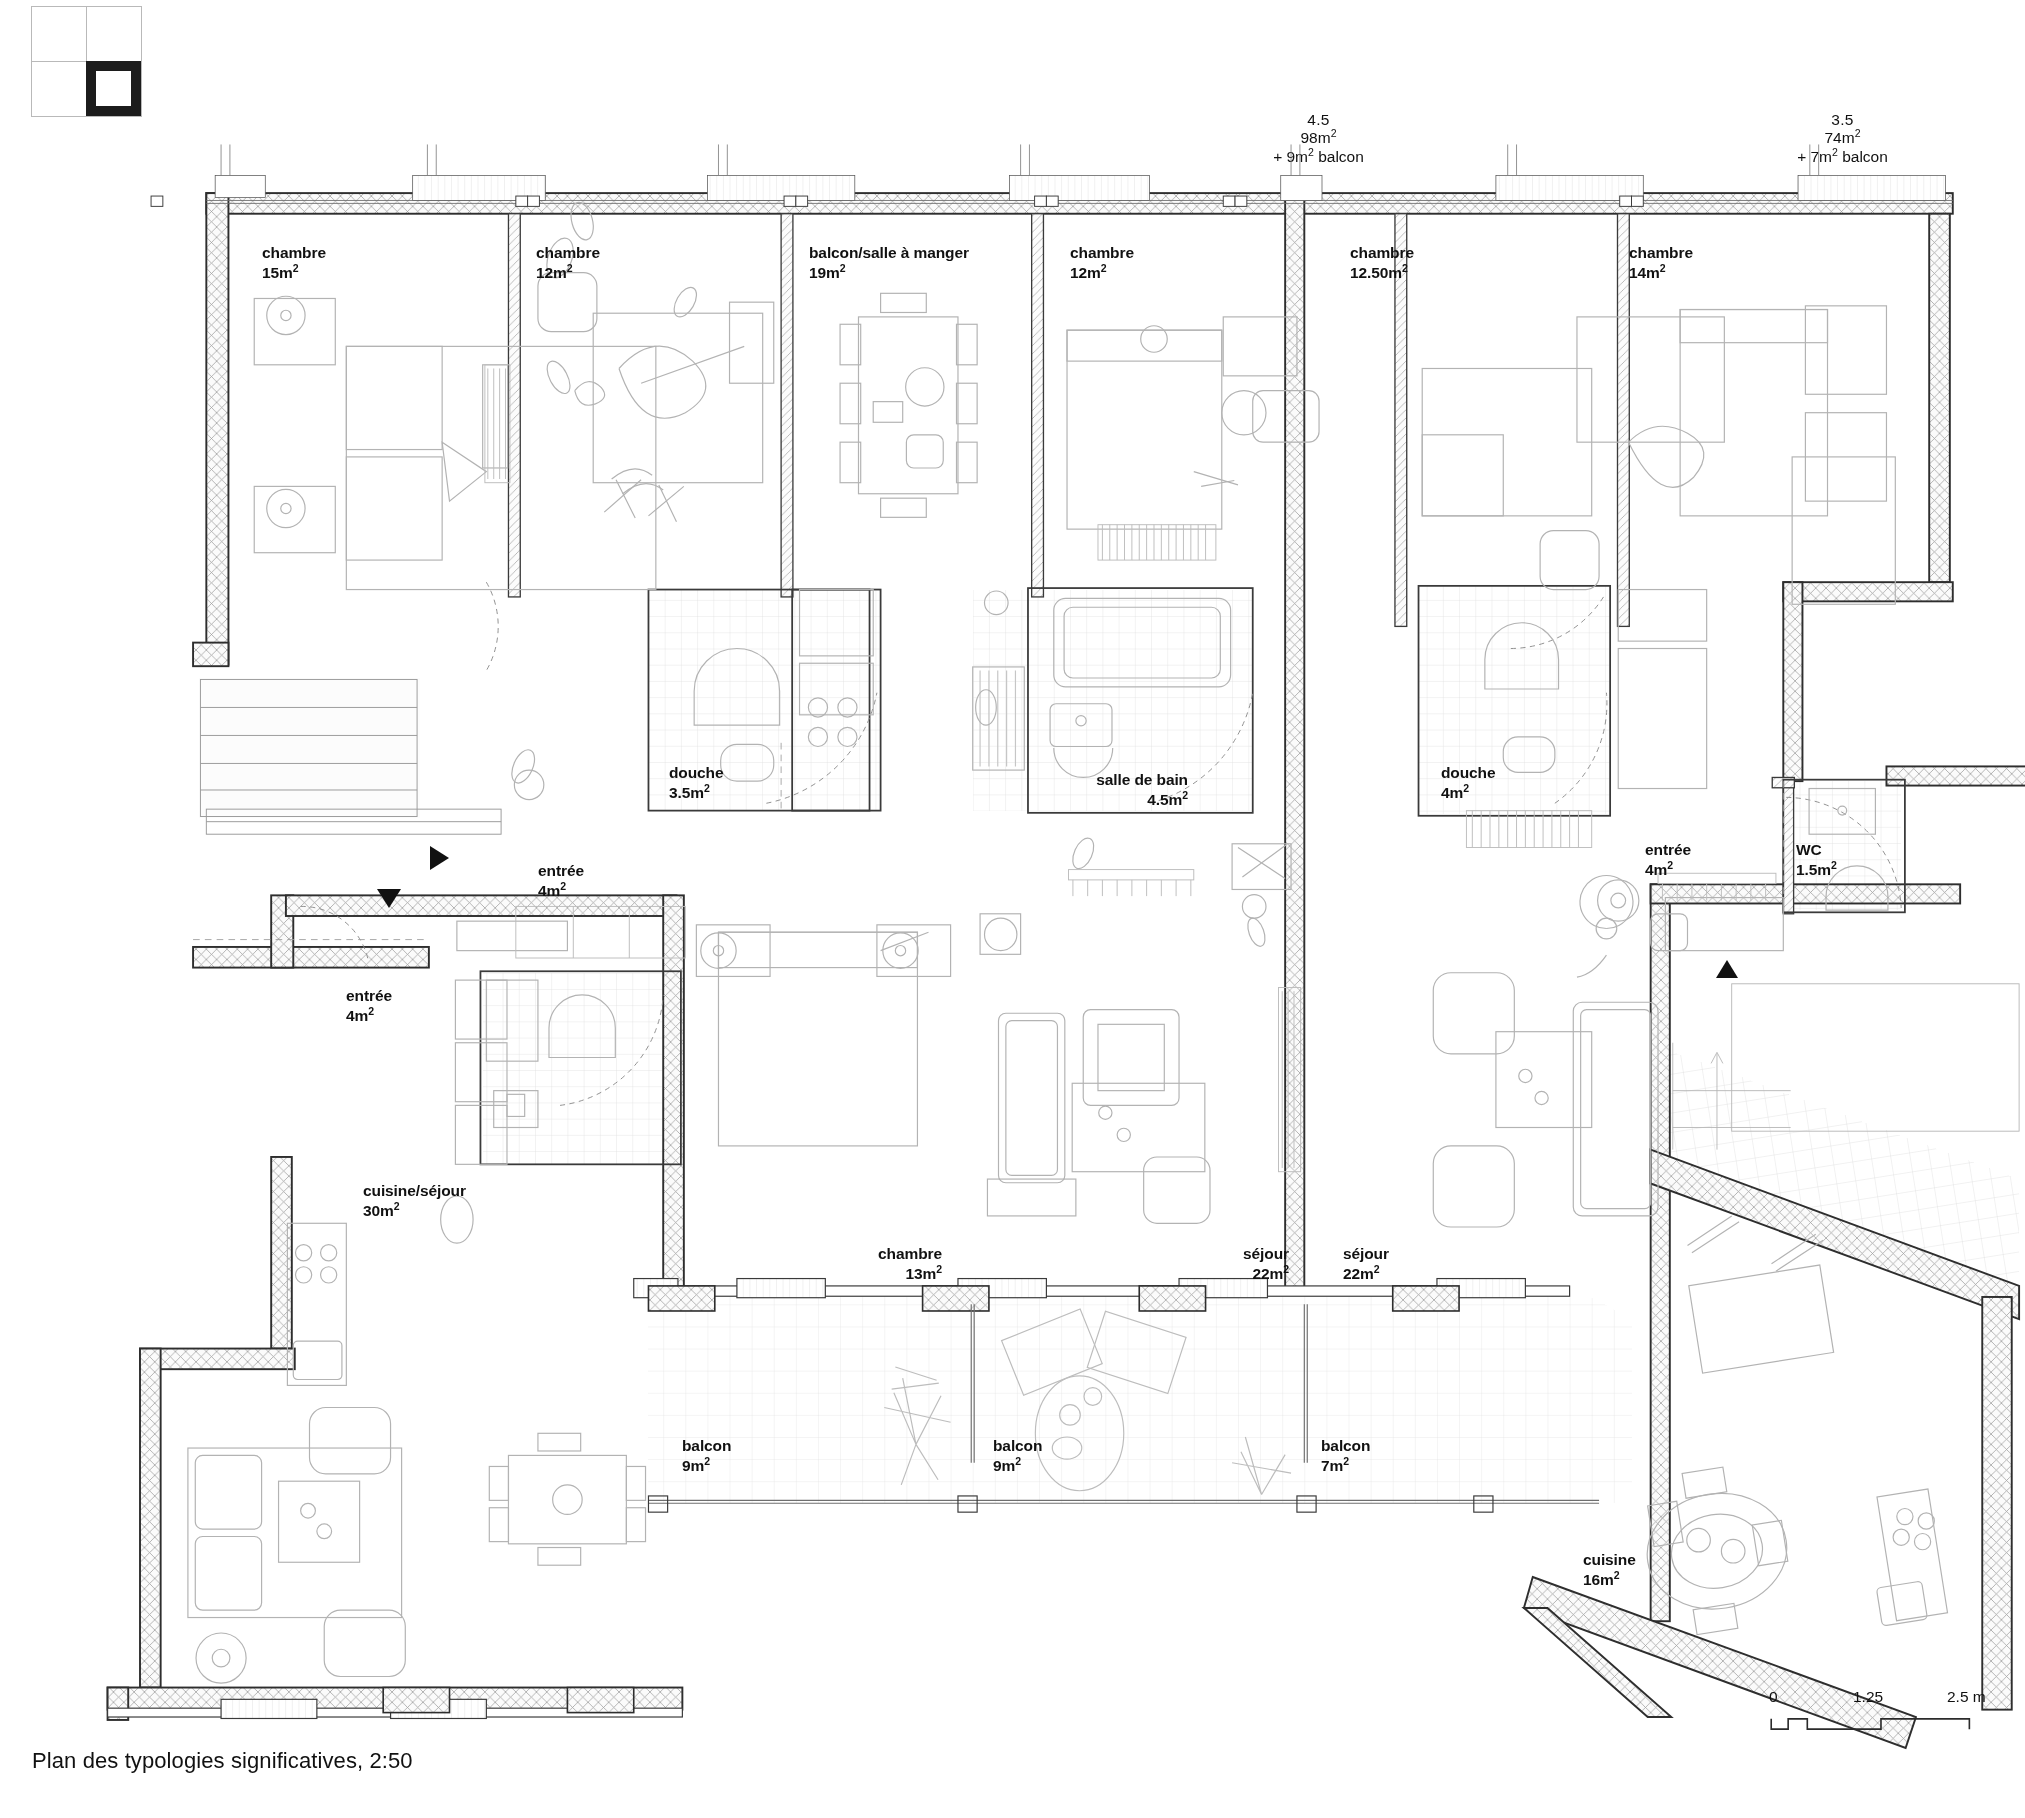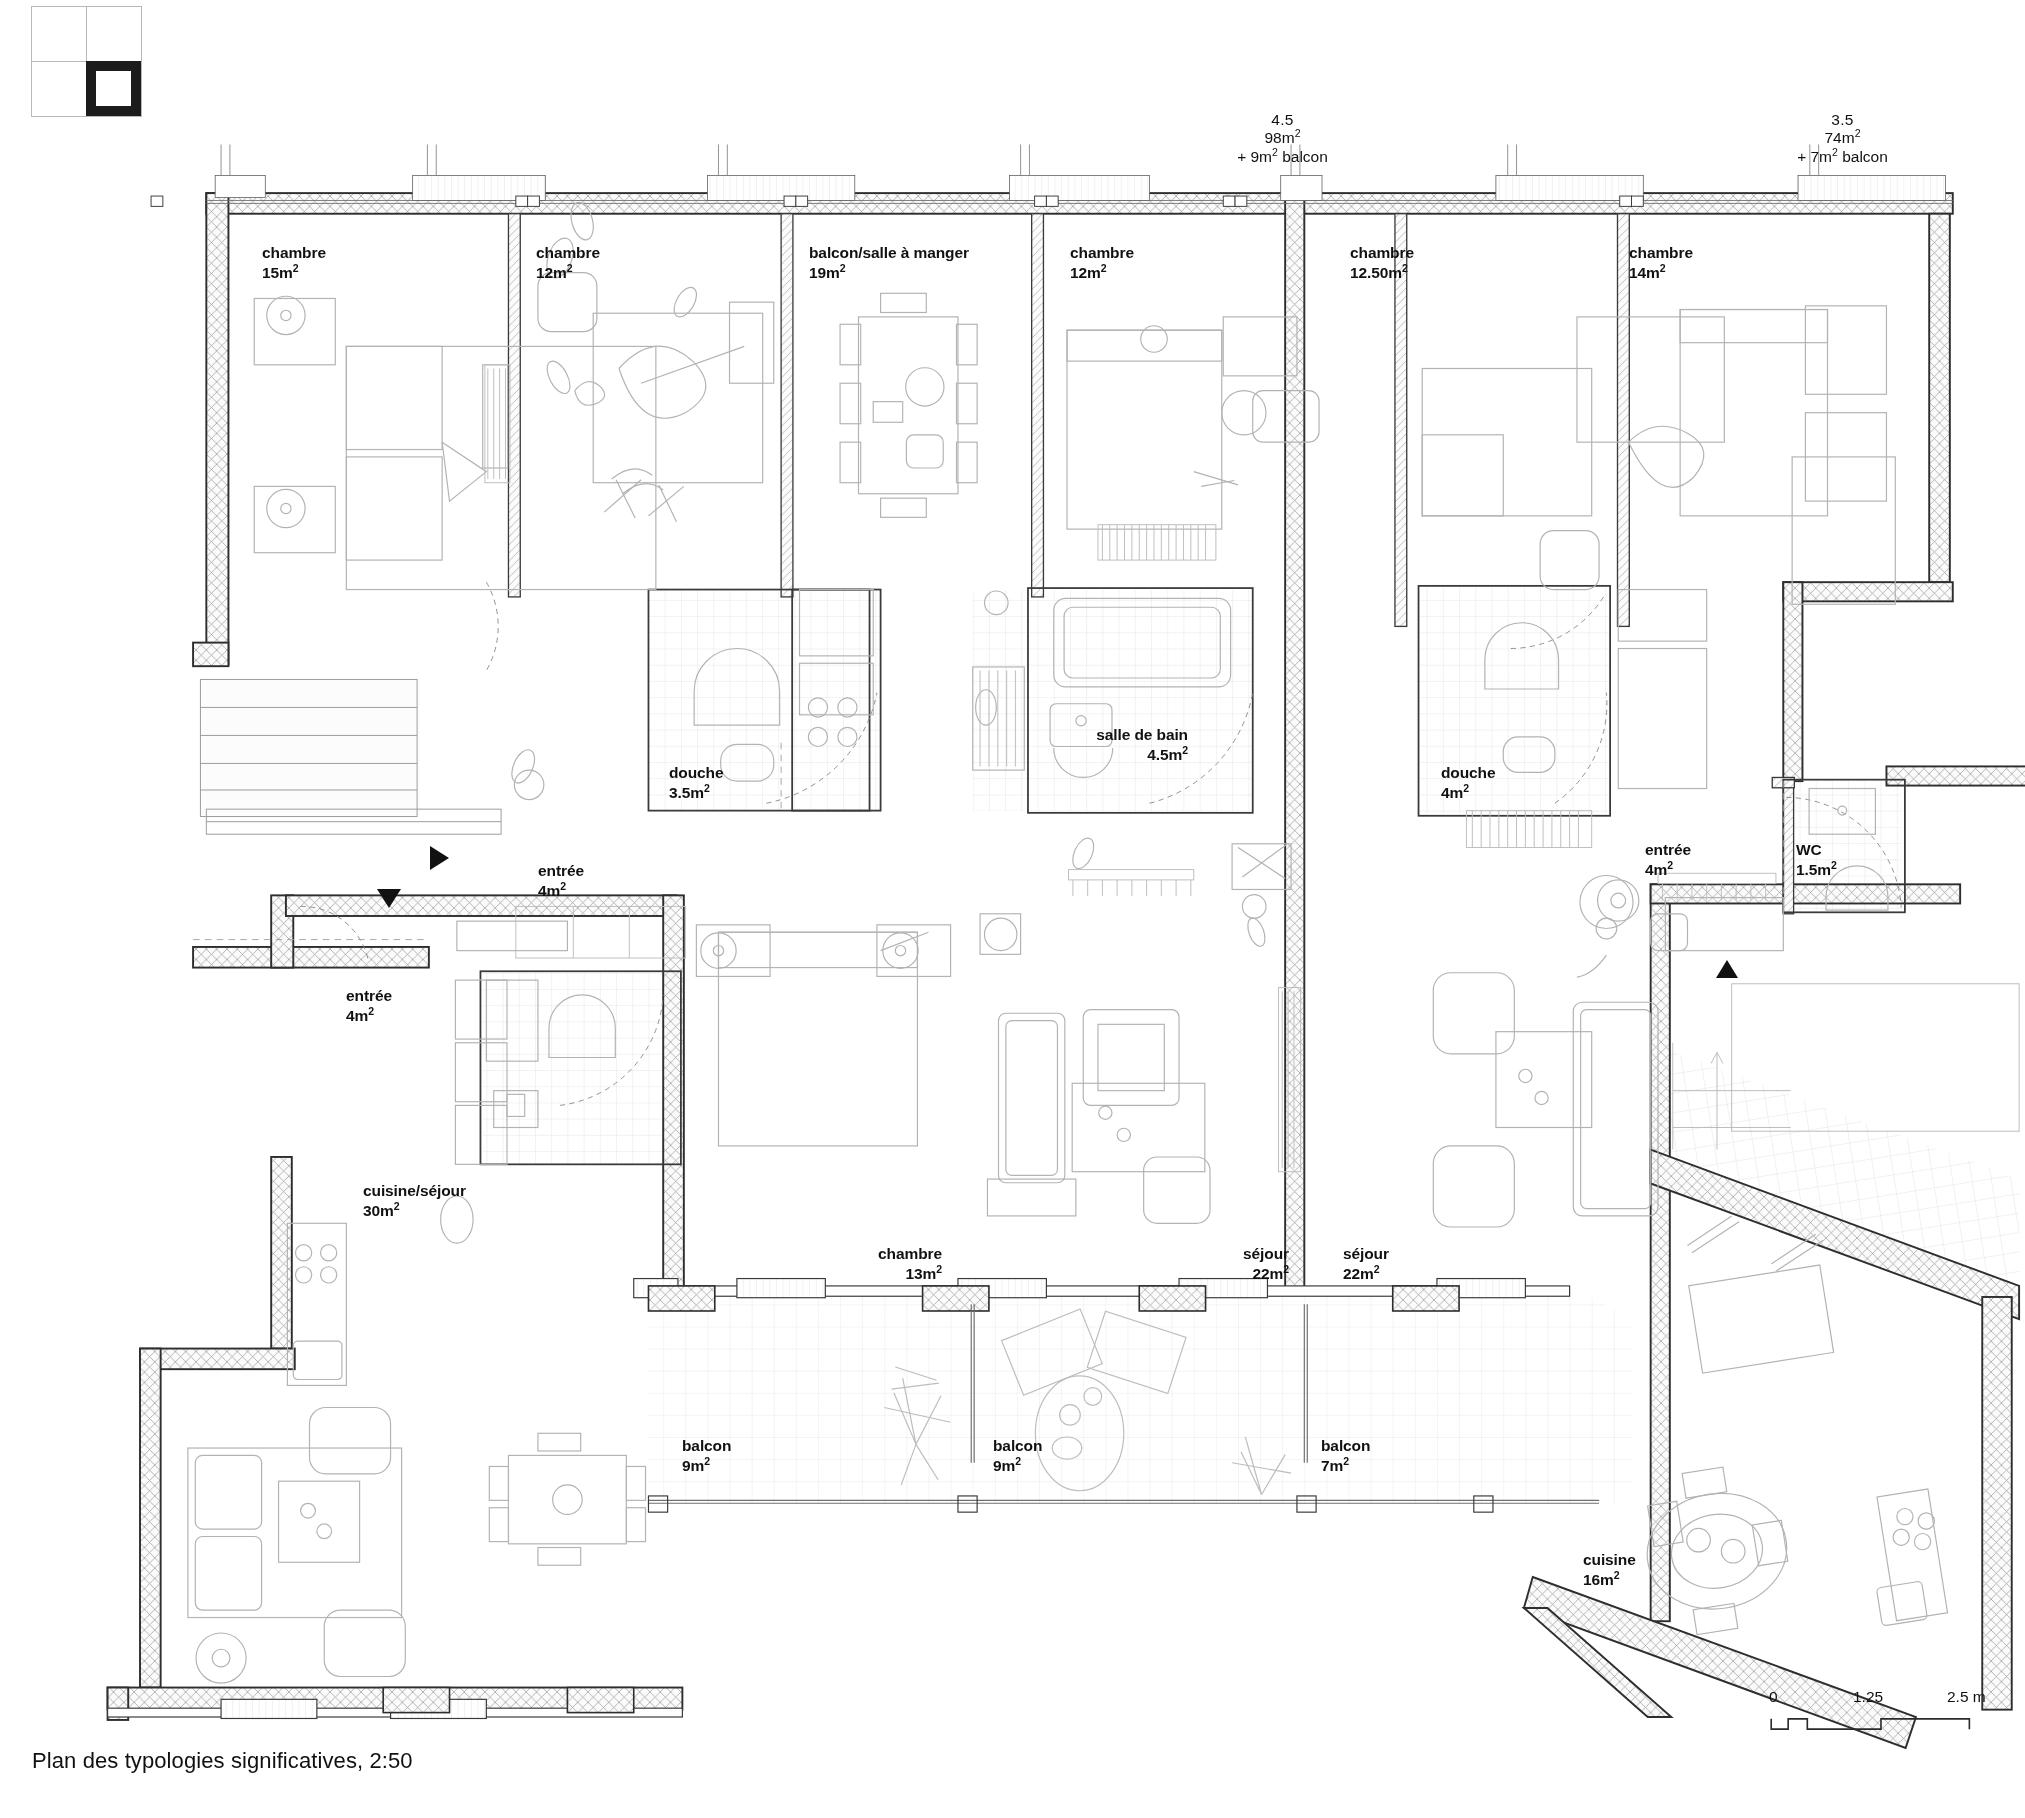--- a/index.html
+++ b/index.html
@@ -57,21 +57,21 @@
     <div class="cellline" style="left:0;top:0;width:0.7px;height:111px;"></div>
     <div class="cellline" style="left:110px;top:0;width:0.7px;height:111px;"></div>
     <div class="cellline" style="left:0;top:0;width:111px;height:0.7px;"></div>
     <div class="cellline" style="left:0;top:55px;width:111px;height:0.7px;"></div>
     <div class="cellline" style="left:0;top:110px;width:111px;height:0.7px;"></div>
     <div class="cellline" style="left:55px;top:0;width:0.7px;height:111px;"></div>
     <div class="sq"></div>
   </div>
 </div>
 
-<div class="typo-head" id="typ-4-5" style="left:1216px;top:111px;width:133px;">
+<div class="typo-head" id="typ-4-5" style="left:1252px;top:111px;width:133px;">
   <div class="t">4.5</div>
   <div>98m<sup>2</sup></div>
   <div>+ 9m<sup>2</sup> balcon</div>
 </div>
 
 <div class="typo-head" id="typ-3-5" style="left:1776px;top:111px;width:133px;text-align:center;">
   <div class="t">3.5</div>
   <div>74m<sup>2</sup></div>
   <div>+ 7m<sup>2</sup> balcon</div>
 </div>
@@ -588,21 +588,21 @@
 <div class="rlabel" style="left:1629px;top:243px;">
   <span class="n">chambre</span>
   <span class="a">14m<sup>2</sup></span>
 </div>
 
 <div class="rlabel" style="left:669px;top:763px;">
   <span class="n">douche</span>
   <span class="a">3.5m<sup>2</sup></span>
 </div>
 
-<div class="rlabel r" style="left:1041px;top:725px;width:147px;">
+<div class="rlabel r" style="left:1041px;top:770px;width:147px;">
   <span class="n">salle de bain</span>
   <span class="a">4.5m<sup>2</sup></span>
 </div>
 
 <div class="rlabel" style="left:1441px;top:763px;">
   <span class="n">douche</span>
   <span class="a">4m<sup>2</sup></span>
 </div>
 
 <div class="rlabel" style="left:538px;top:861px;">

